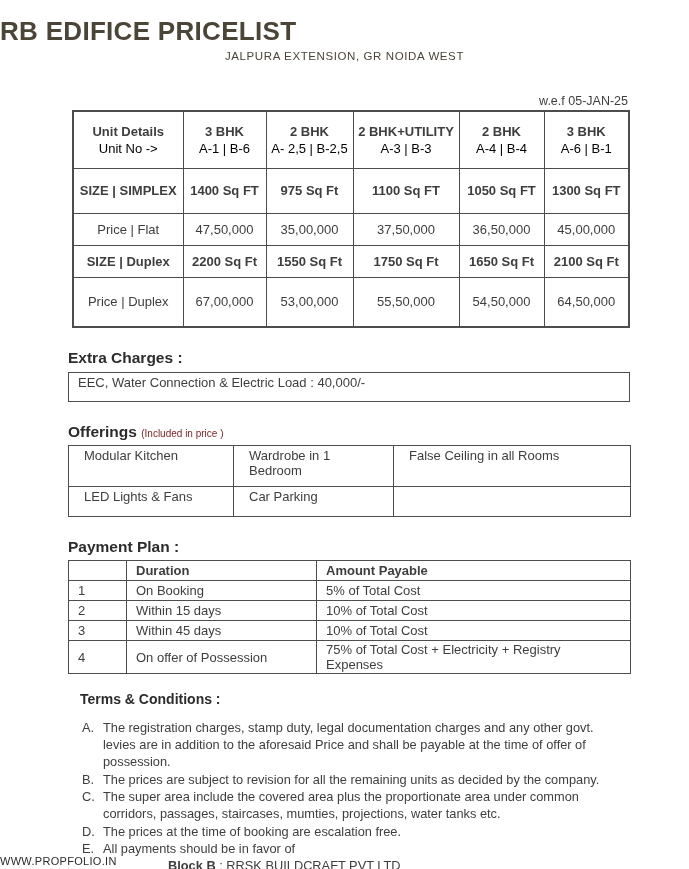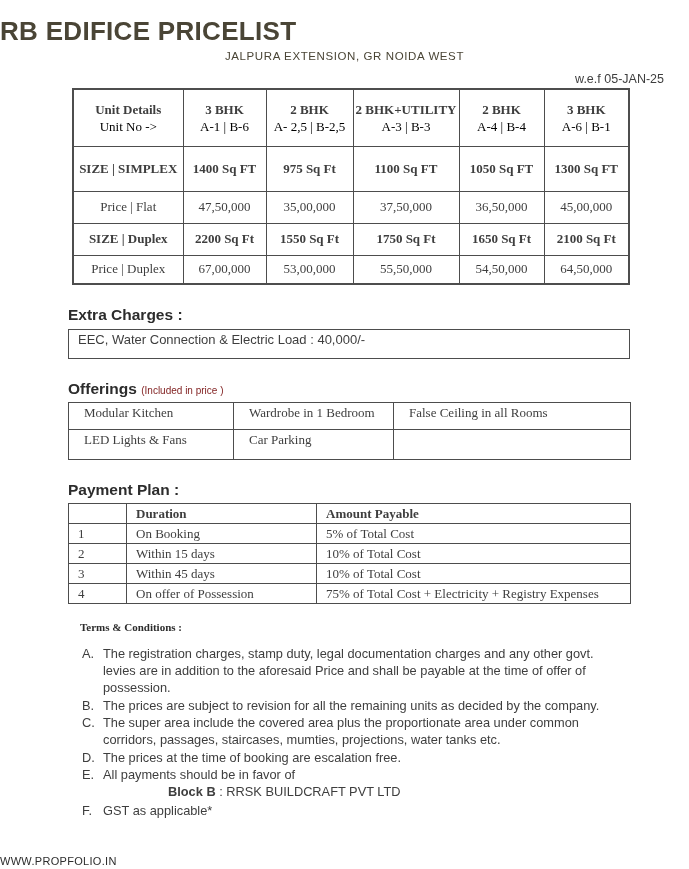--- a/index.html
+++ b/index.html
@@ -5,39 +5,39 @@
   * { margin:0; padding:0; box-sizing:border-box; }
   html,body { width:689px; height:869px; background:#ffffff; overflow:hidden; }
   body { font-family:"Liberation Sans", sans-serif; color:#3e3e3e; }
   .page { position:relative; width:689px; height:869px; background:#fff; }
 
   
   .title { margin-top:16px; text-align:left; font-size:26px; font-weight:bold;
            color:#4a4536; letter-spacing:0.3px; }
   .subtitle { margin-top:3px; text-align:center; font-size:11.5px; color:#4a4536;
               letter-spacing:0.6px; }
-  .wef { margin-top:10px; padding-right:25px; text-align:right; font-size:12.5px; color:#3e3e3e; }
-
-  
-  table { border-collapse:collapse;font-family:Liberation Serif, serif; }
+  .wef { margin-top:32px; padding-right:61px; text-align:right; font-size:12.5px; color:#3e3e3e; }
+
+  
+  table { border-collapse:collapse; }
   .price-table { margin:2px 0 0 72px; width:556px; border:2px solid #4d4d4d; table-layout:fixed; }
   .price-table td { border:1.5px solid #4d4d4d; text-align:center; vertical-align:middle;
                     font-size:13px; padding:2px; }
   .price-table col.c0 { width:110px; }
   .price-table col.c1 { width:83px; }
   .price-table col.c2 { width:87px; }
   .price-table col.c3 { width:106px; }
   .price-table col.c4 { width:85px; }
   .price-table col.c5 { width:85px; }
   .row-head td { height:57px; }
   .row-size td { font-weight:bold; }
   .row-size1 td { height:45px; }
   .row-price td { height:32px; }
   .row-size2 td { height:32px; }
-  .row-price2 td { height:29px; }
+  .row-price2 td { height:50px; }
   .cell-top { font-weight:bold; font-size:13px; line-height:17px; }
   .cell-sub { font-weight:normal; font-size:13px; line-height:17px; color:#000000; }
 
   
   .sec-heading { margin:21px 0 0 68px; font-size:15.5px; font-weight:bold; color:#2c2c2c; }
   .sec-note { font-size:10px; font-weight:normal; color:#7f1d1d; }
 
   
   .extra-box { margin:5px 0 0 68px; width:562px; height:30px; border:1.5px solid #4d4d4d;
                padding:2px 9px; font-size:13px; }
@@ -55,21 +55,21 @@
   
   .pay-table { margin:4px 4px 0 68px; width:562px; border:1.5px solid #4d4d4d; table-layout:fixed; }
   .pay-table td { border:1.5px solid #4d4d4d; font-size:13px; text-align:left;
                   vertical-align:middle; padding:1px 9px; height:20px; }
   .pay-table col.p0 { width:58px; }
   .pay-table col.p1 { width:190px; }
   .pay-table col.p2 { width:314px; }
   .pay-table tr.pay-head td { font-weight:bold; }
 
   
-  .terms-heading { margin:17px 0 12px 80px; font-size:11px; font-weight:bold; color:#2c2c2c;font-family:Liberation Serif, serif; }
+  .terms-heading { margin:17px 0 12px 80px; font-size:14px; font-weight:bold; color:#2c2c2c; }
   .terms-list { margin:7px 0 0 82px; width:545px; }
   .term-item { display:flex; font-size:12.8px; line-height:17px; margin-top:0.5px; }
   .term-letter { width:21px; flex:0 0 21px; }
   .term-text { flex:1; }
   .block-line { margin-left:86px; font-size:12.8px; line-height:18px; }
   .block-label { font-weight:bold; }
 
   
   .footer { position:absolute; left:0; bottom:18px; width:100%; text-align:left;
             font-size:11px; color:#2c2c2c; letter-spacing:0.3px; }

